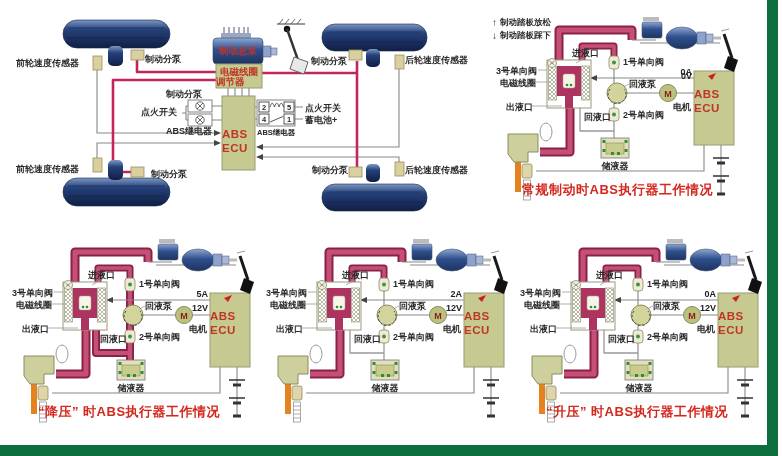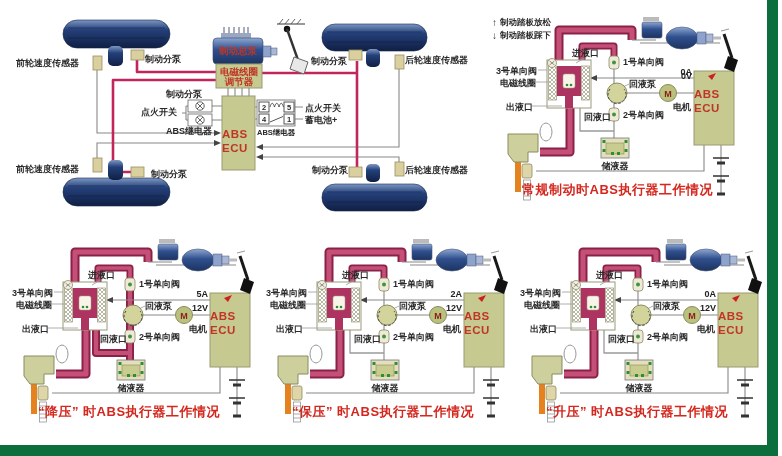--- a/index.html
+++ b/index.html
@@ -123,21 +123,21 @@
     <div class="lbl" style="left:16px;top:57px">前轮速度传感器</div>
     <div class="lbl" style="left:145px;top:53px">制动分泵</div>
     <div class="lbl" style="left:16px;top:163px">前轮速度传感器</div>
     <div class="lbl" style="left:151px;top:168px">制动分泵</div>
     <div class="lbl" style="left:311px;top:55px">制动分泵</div>
     <div class="lbl" style="left:405px;top:54px">后轮速度传感器</div>
     <div class="lbl" style="left:312px;top:164px">制动分泵</div>
     <div class="lbl" style="left:405px;top:164px">后轮速度传感器</div>
     <div class="lbl rl" style="left:219px;top:45px;font-size:9.5px">制动总泵</div>
     <div class="lbl rl" style="left:216px;top:66px;width:46px;text-align:center;font-size:9.5px">电磁线圈</div>
-    <div class="lbl rl" style="left:216px;top:76px;width:46px;text-align:center;font-size:9.5px">调节器</div>
+    <div class="lbl rl" style="left:216px;top:76px;width:46px;font-size:9.5px">调节器</div>
     <div class="lbl" style="left:166px;top:88px">制动分泵</div>
     <div class="lbl" style="left:141px;top:106px">点火开关</div>
     <div class="lbl" style="left:166px;top:125px">ABS继电器</div>
     <div class="lbl ecu1" style="left:222px;top:128px;width:33px">ABS</div>
     <div class="lbl ecu2" style="left:222px;top:142px;width:33px">ECU</div>
     <div class="lbl sm" style="left:257px;top:128px">ABS继电器</div>
     <div class="lbl" style="left:305px;top:102px">点火开关</div>
     <div class="lbl" style="left:305px;top:114px">蓄电池+</div>
     <div class="lbl sm" style="left:259px;top:103px;width:10px;text-align:center">2</div>
     <div class="lbl sm" style="left:284px;top:103px;width:10px;text-align:center">5</div>
@@ -471,21 +471,20 @@
       <div class="lbl" style="left:131px;top:40px">1号单向阀</div>
       <div class="lbl" style="left:137px;top:62px">回液泵</div>
       <div class="lbl" style="left:181px;top:85px">电机</div>
       <div class="lbl" style="left:131px;top:93px">2号单向阀</div>
       <div class="lbl" style="left:92px;top:95px">回液口</div>
       <div class="lbl val" style="left:176px;top:51px;width:24px;text-align:right">2A</div>
       <div class="lbl val" style="left:172px;top:65px;width:28px;text-align:right">12V</div>
       <div class="lbl" style="left:106px;top:144px;width:34px;text-align:center">储液器</div>
       <div class="lbl ecu1" style="left:202px;top:72px;width:40px">ABS</div>
       <div class="lbl ecu2" style="left:202px;top:86px;width:40px">ECU</div>
-      <div class="lbl cap" style="left:30px;top:165px">“保压” 时ABS执行器工作情况</div>
 
     </div>
 
     <div class="panel increase" style="left: 516px; top: 238px;">
       <svg viewBox="0 0 260 212" width="260" height="212">
         <defs>
           <pattern id="hatch" width="4" height="4" patternUnits="userSpaceOnUse">
             <path d="M0,4 L4,0 M0,0 L4,4" stroke="#8a8a68" stroke-width="0.6"></path>
           </pattern>
           <linearGradient id="blueg2" x1="0" y1="0" x2="0" y2="1">

